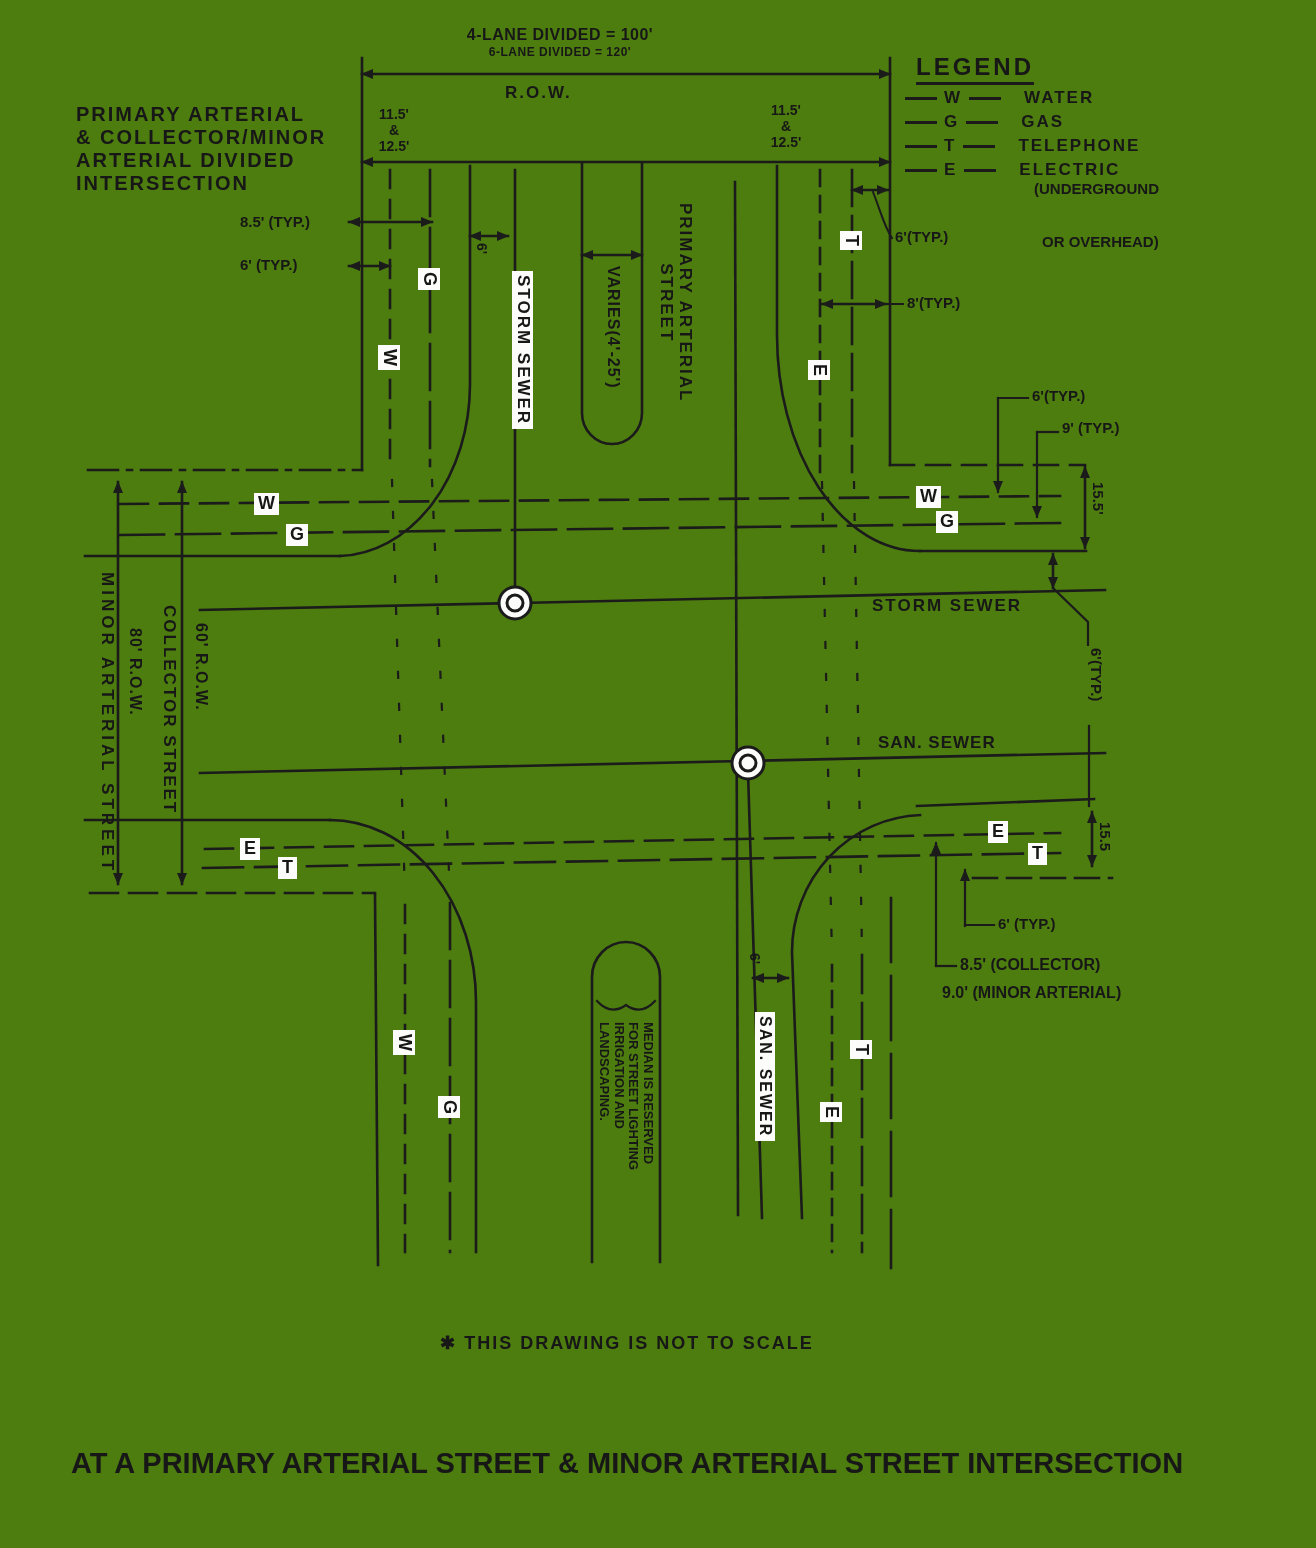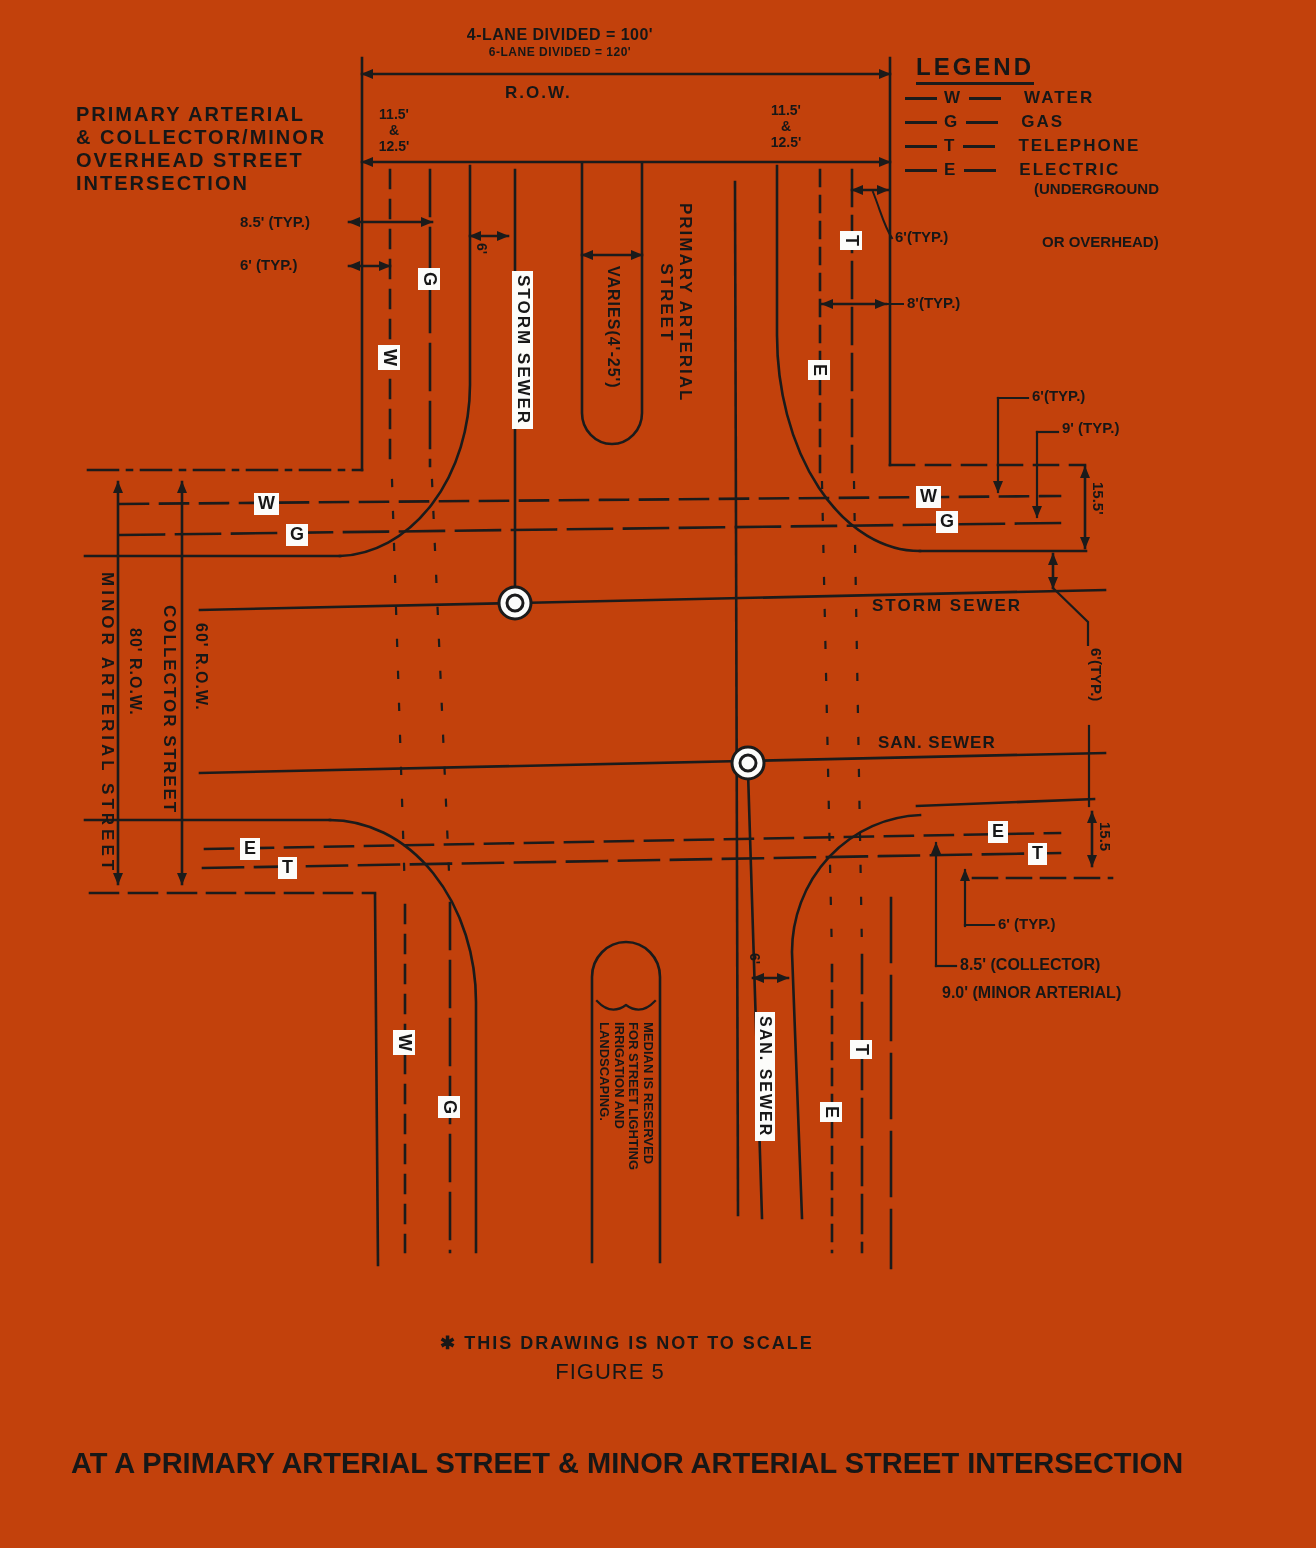--- a/index.html
+++ b/index.html
@@ -1,18 +1,18 @@
 <!DOCTYPE html>
 <html><head>
 <meta charset="utf-8">
 <style>
   html,body { margin:0; padding:0; background:#e8e8e8; }
   .canvas {
     position:relative; width:1316px; height:1548px;
-    background:#c2410c; overflow:hidden;
+    background:#4d7c0f; overflow:hidden;
     font-family:"Liberation Sans", sans-serif; color:#171717;
   }
   svg.lines { position:absolute; left:0; top:0; }
   .lbl { position:absolute; font-weight:700; white-space:nowrap; color:#171717; line-height:1.1; }
   .vt  { transform-origin:0 0; transform:rotate(90deg); }
   .mask { background:#fcfcfa; padding:1px 4px; }
   .ctr { text-align:center; }
   .rgt { text-align:left; }
   .legend-row { position:absolute; display:flex; align-items:center; font-weight:700; font-size:17px; letter-spacing:2px; }
   .legend-row .seg { display:inline-block; width:32px; border-top:3px solid #1b1b1b; margin:0 7px; }
@@ -136,21 +136,21 @@
   </div>
   <div class="lbl ctr" style="left:758px;top:102px;width:56px;font-size:14px;line-height:16px;">
     <div>11.5'</div>
     <div>&amp;</div>
     <div>12.5'</div>
   </div>
 
   <div class="lbl" style="left:76px;top:103px;font-size:20px;letter-spacing:2px;line-height:23px;">
     <div>PRIMARY ARTERIAL</div>
     <div>&amp; COLLECTOR/MINOR</div>
-    <div>OVERHEAD STREET</div>
+    <div>ARTERIAL DIVIDED</div>
     <div>INTERSECTION</div>
   </div>
 
   <div class="lbl" style="left:916px;top:54px;font-size:24px;letter-spacing:3px;border-bottom:3px solid #1b1b1b;padding-bottom:2px;">LEGEND</div>
   <div class="legend-row" style="left:898px;top:88px;">
     <span class="seg"></span>
       <span class="sym">W</span>
       <span class="seg"></span>
     <span class="txt">WATER</span>
   </div>
@@ -228,16 +228,15 @@
   <div class="lbl vt mask u-letter" style="left:872px;top:1040px;">T</div>
   <div class="lbl vt mask u-letter" style="left:842px;top:1102px;">E</div>
   <div class="lbl vt" style="left:655px;top:1022px;font-size:13px;line-height:14.5px;">
     <div>MEDIAN IS RESERVED</div>
     <div>FOR STREET LIGHTING</div>
     <div>IRRIGATION AND</div>
     <div>LANDSCAPING.</div>
   </div>
 
   <div class="lbl ctr" style="left:0;top:1334px;width:1254px;font-size:18px;letter-spacing:2px;">✱ THIS DRAWING IS NOT TO SCALE</div>
-  <div class="lbl ctr" style="left:0;top:1360px;width:1220px;font-size:22px;font-weight:500;letter-spacing:1px;">FIGURE 5</div>
   <div class="lbl ctr" style="left:0;top:1448px;width:1254px;font-size:29px;">AT A PRIMARY ARTERIAL STREET &amp; MINOR ARTERIAL STREET INTERSECTION</div>
 
 </div>
 
 </body></html>

